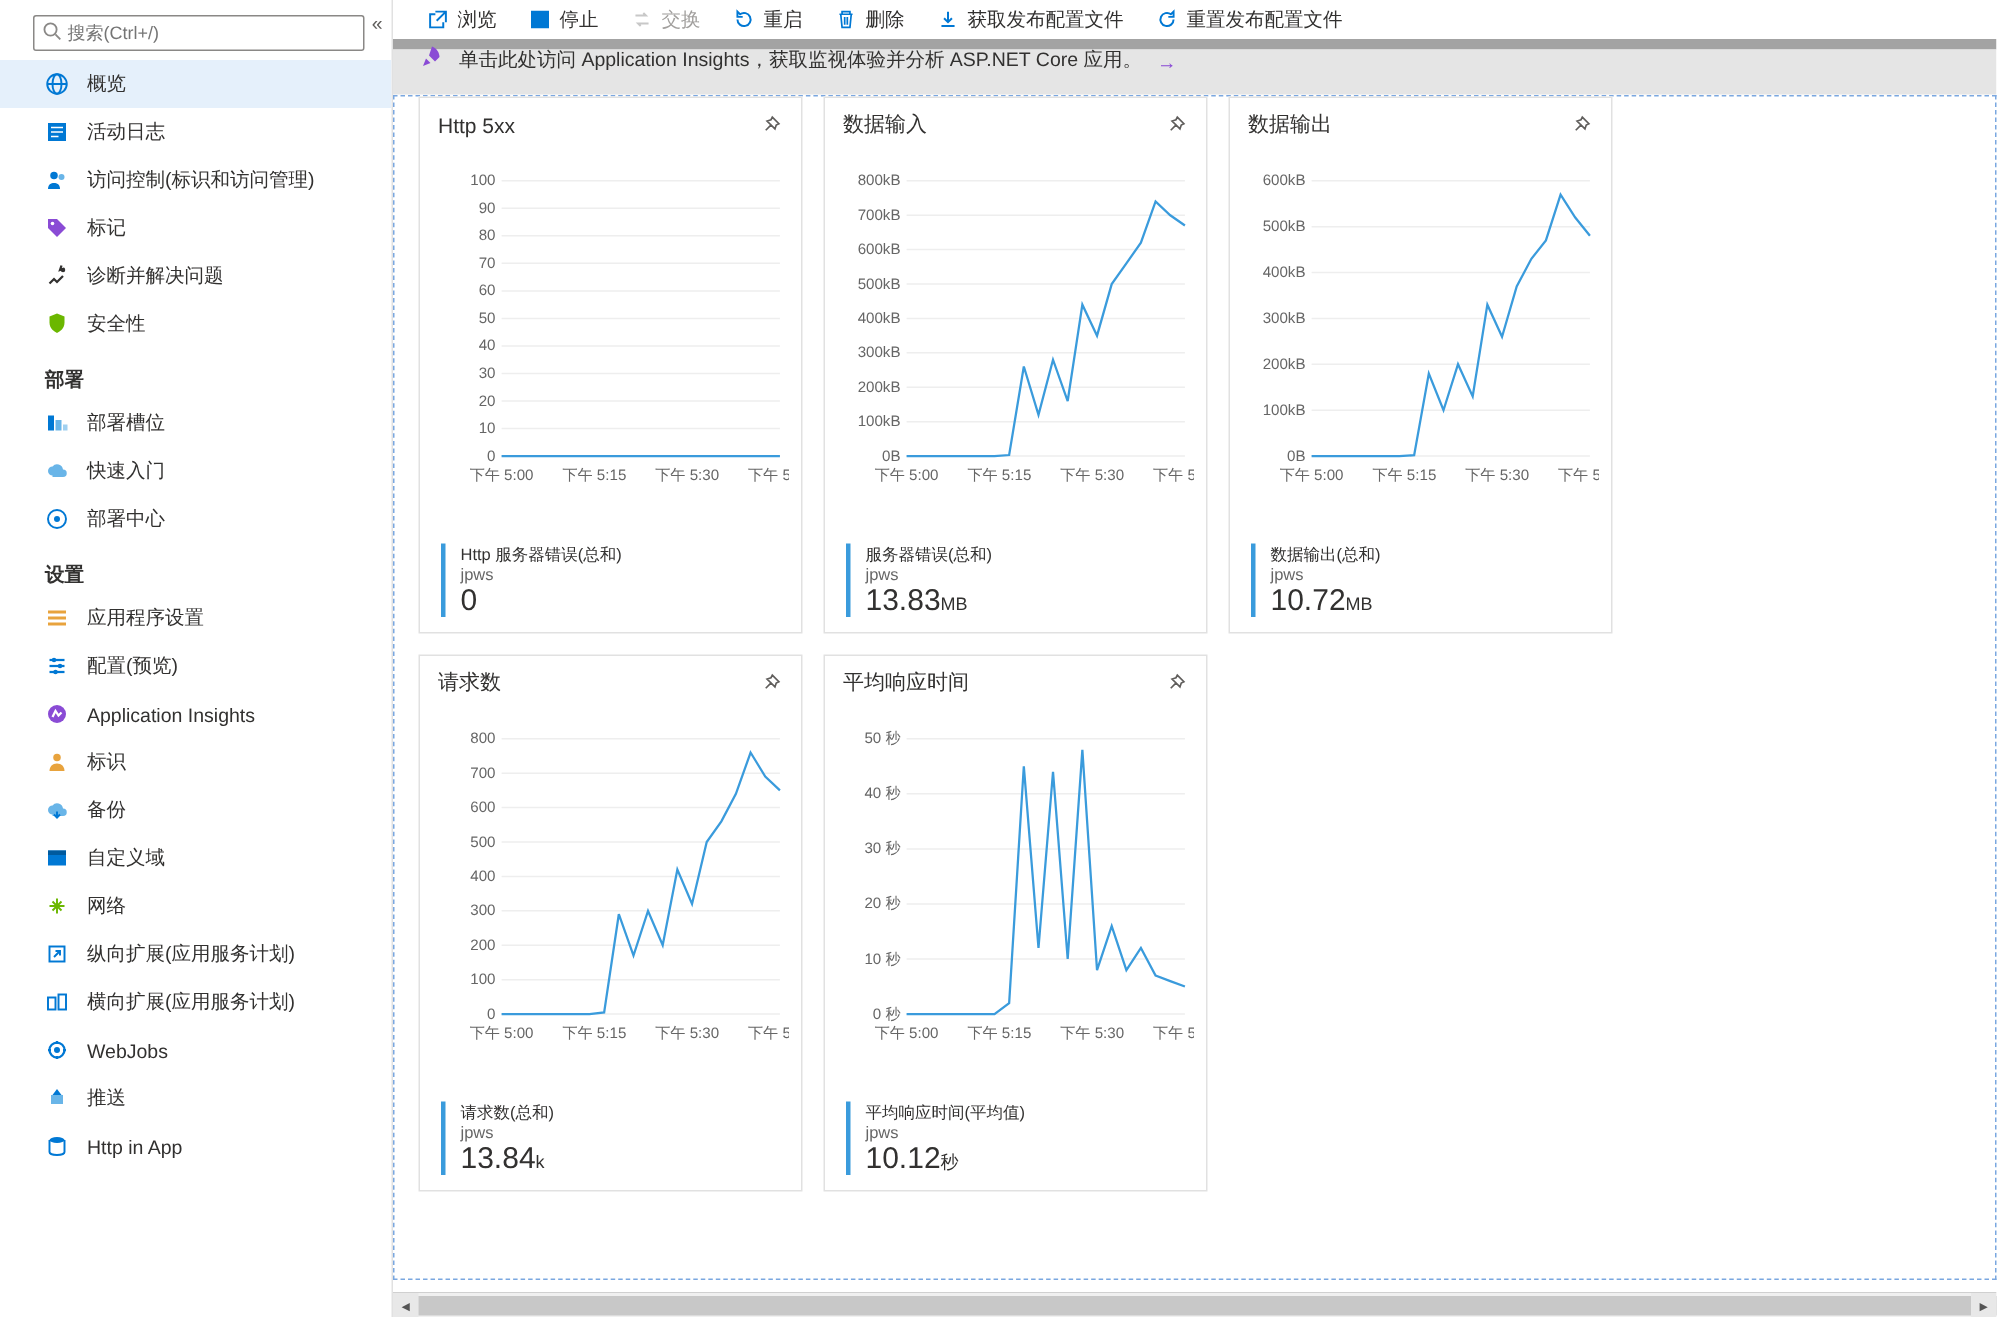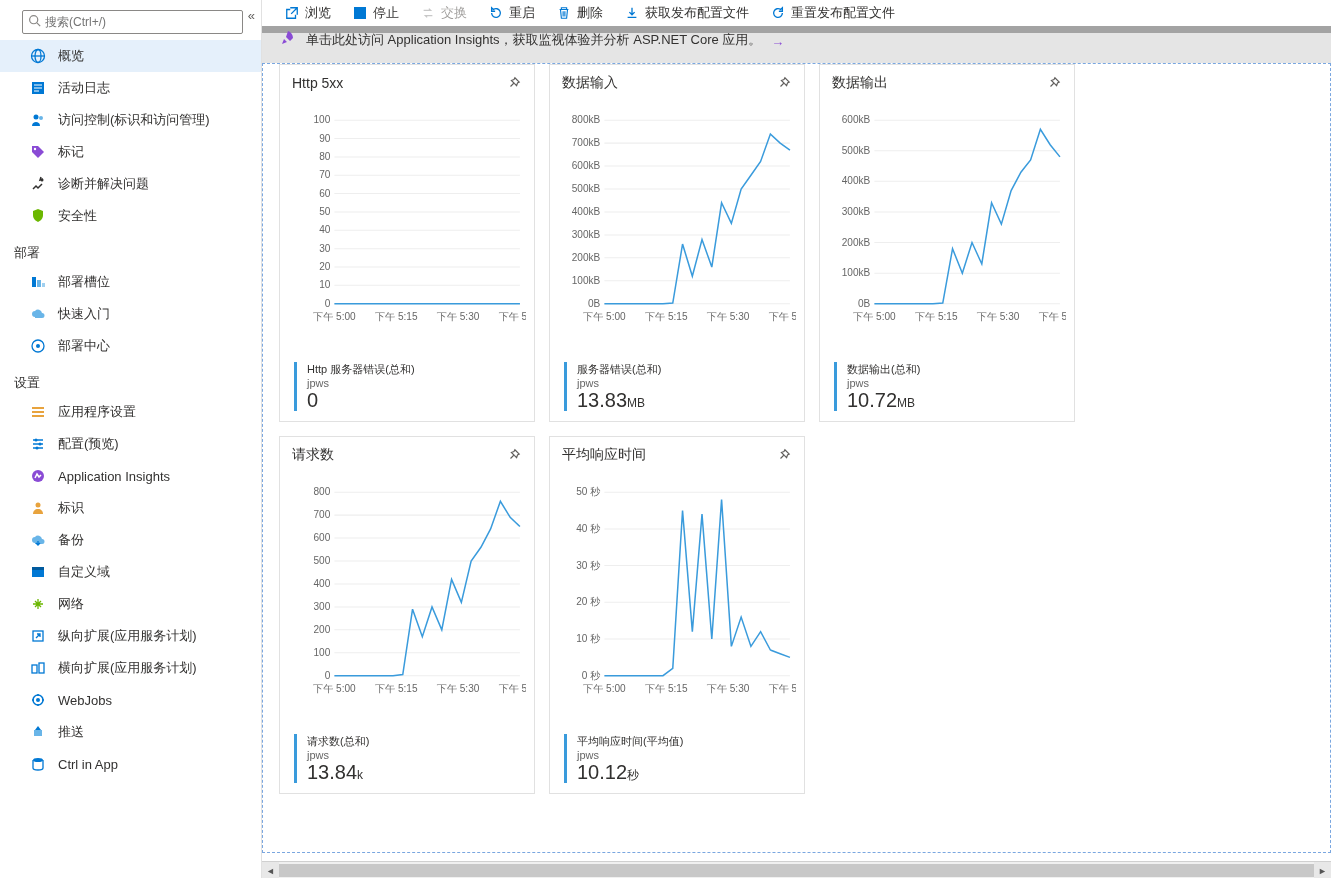--- a/index.html
+++ b/index.html
@@ -8,21 +8,21 @@
 .sidebar{width:262px;border-right:1px solid #e1e1e1;display:flex;flex-direction:column;position:relative;background:#fff}
 .collapse{position:absolute;top:8px;right:6px;color:#605e5c;cursor:pointer;font-size:13px}
 .search-wrap{padding:10px 18px 6px 22px}
 .search{width:100%;height:24px;border:1px solid #8a8886;border-radius:2px;padding:0 6px 0 22px;font-size:12px;background:#fff}
 .search-box{position:relative}
 .search-box .sicon{position:absolute;left:6px;top:4px;color:#8a8886}
 .nav{flex:1;overflow-y:auto;overflow-x:hidden}
 .nav-item{display:flex;align-items:center;height:32px;padding:0 10px 0 30px;cursor:pointer;white-space:nowrap}
 .nav-item.sel{background:#e5f0fb}
 .nav-item .ic{width:16px;height:16px;margin-right:12px;display:flex;align-items:center;justify-content:center;flex:none}
-.nav-group{font-weight:400;padding:12px 0 4px 14px;color:#323130;font-size:13px}
+.nav-group{font-weight:700;padding:12px 0 4px 30px;color:#323130;font-size:13px}
 .main{flex:1;display:flex;flex-direction:column;min-width:0}
 .toolbar{height:33px;border-bottom:7px solid #a3a3a3;display:flex;align-items:center;padding:0 14px;gap:4px}
 .tbtn{display:flex;align-items:center;gap:6px;height:28px;padding:0 9px;cursor:pointer;border-radius:2px}
 .tbtn.disabled{color:#a19f9d;cursor:default}
 .tbtn .ti{width:14px;height:14px;display:flex;align-items:center;justify-content:center}
 .banner{background:#e5e5e5;display:flex;align-items:flex-end;height:30px;padding:14px 18px;gap:10px;font-size:13px}
 .banner .rocket{color:#8a4bd5}
 .banner .arrow{color:#8a4bd5;font-weight:bold}
 .content{flex:1;overflow:auto;padding:0 0 10px 0;background:#fff;position:relative}
 .dashed-frame{border:1px dashed #7aa7e0;border-top:1px dashed #7aa7e0;margin:0;padding:0;min-height:790px}
@@ -258,21 +258,21 @@
           </span>
           <span>推送</span>
         </div>
         <div class="nav-item">
           <span class="ic">
             <svg width="16" height="16">
               <ellipse cx="8" cy="4" rx="5" ry="2" fill="#0078d4"></ellipse>
               <path d="M3 4v8c0 1.1 2.2 2 5 2s5-.9 5-2V4" fill="none" stroke="#0078d4" stroke-width="1.3"></path>
             </svg>
           </span>
-          <span>Ctrl in App</span>
+          <span>Http in App</span>
         </div>
       </div>
   </aside>
 
   <div class="main">
     <div class="toolbar">
       <div class="tbtn">
           <span class="ti">
             <svg width="14" height="14" viewBox="0 0 16 16">
               <path d="M6 2h8v8M14 2L7 9M12 10v4H2V4h4" fill="none" stroke="#0078d4" stroke-width="1.5"></path>

